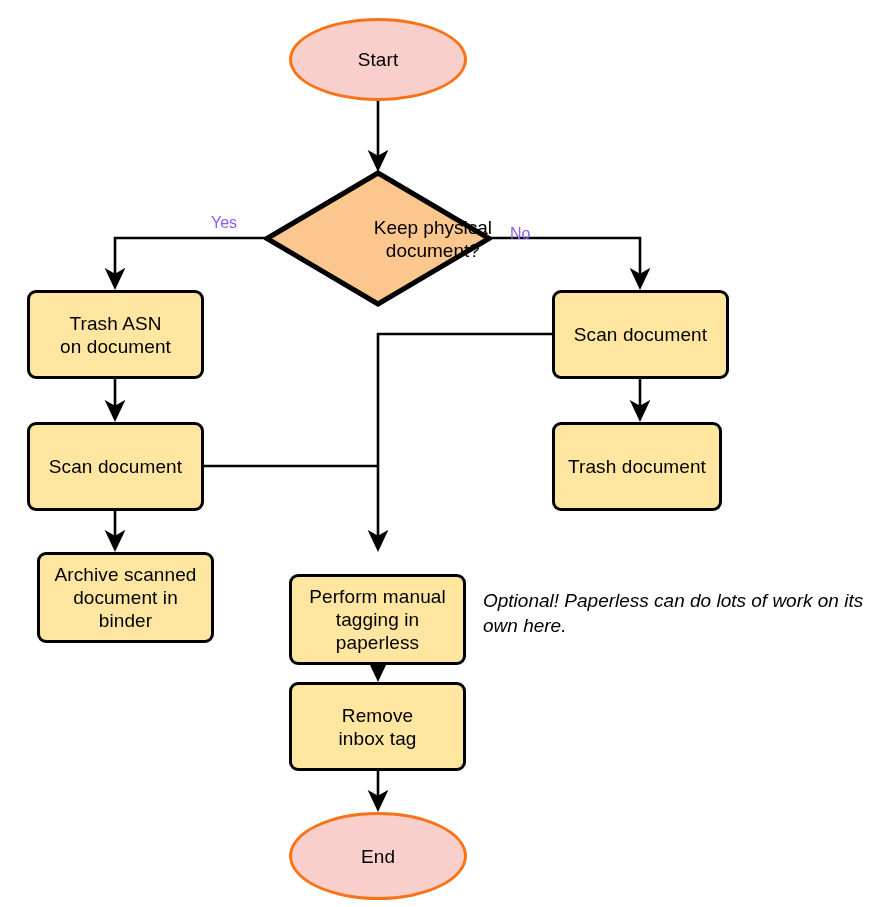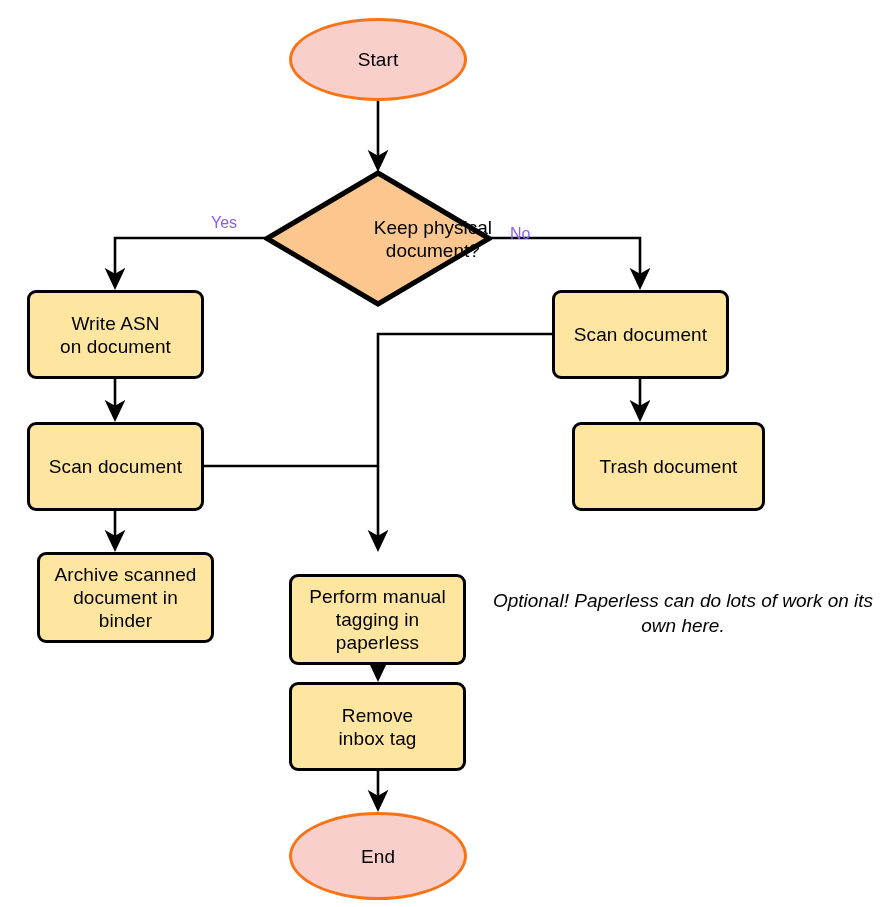--- a/index.html
+++ b/index.html
@@ -136,54 +136,54 @@
 
   <div class="edge-label" style="left:211px; top:212px;">
     <span>Yes</span>
   </div>
 
   <div class="edge-label" style="left:510px; top:223px;">
     <span>No</span>
   </div>
 
   <div class="node process" style="left:27px; top:290px; width:177px; height:89px;">
-    <span>Write ASN
+    <span>Trash ASN
 on document</span>
   </div>
 
   <div class="node process" style="left:27px; top:422px; width:177px; height:89px;">
     <span>Scan document</span>
   </div>
 
   <div class="node process" style="left:27px; top:552px; width:177px; height:91px;margin-left:10px;">
     <span>Archive scanned
 document in
 binder</span>
   </div>
 
   <div class="node process" style="left:552px; top:290px; width:177px; height:89px;">
     <span>Scan document</span>
   </div>
 
-  <div class="node process" style="left:572px; top:422px; width:193px; height:89px;">
+  <div class="node process" style="left:552px; top:422px; width:170px; height:89px;">
     <span>Trash document</span>
   </div>
 
   <div class="node process" style="left:289px; top:552px; width:177px; height:91px;margin-top:22px;">
     <span>Perform manual
 tagging in
 paperless</span>
   </div>
 
   <div class="node process" style="left:289px; top:682px; width:177px; height:89px;">
     <span>Remove
 inbox tag</span>
   </div>
 
   <div class="node terminator" style="left:289px; top:812px; width:178px; height:88px;">
     <span>End</span>
   </div>
 
-  <div class="note" style="left:483px; top:588px;text-align:center;">
+  <div class="note" style="left:483px; top:588px;">
     <span>Optional! Paperless can do lots of work on its own here.</span>
   </div>
 
 </div>
 
 </body></html>

